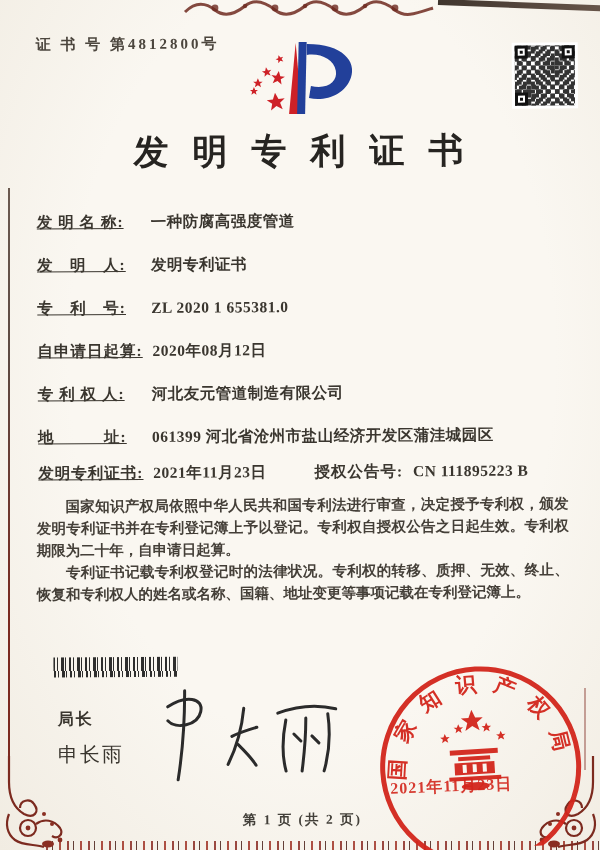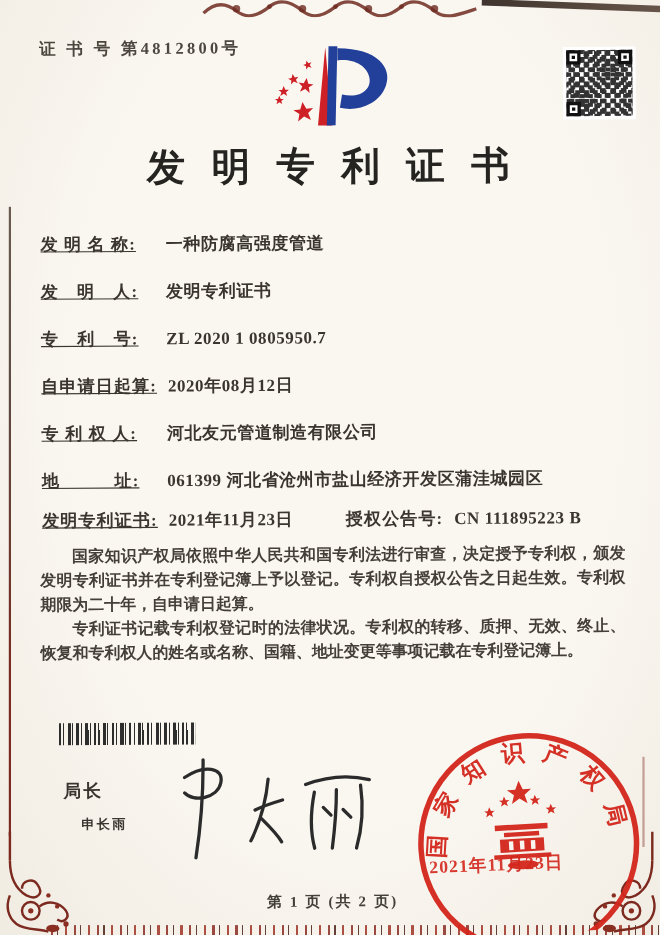--- a/index.html
+++ b/index.html
@@ -30,21 +30,21 @@
   .flabel2{font-weight:bold;letter-spacing:1px;margin-left:44px;}
   
   .legal{top:494px;left:36px;width:532px;font-size:14.5px;line-height:22px;
     color:#443f38;font-weight:bold;text-align:justify;}
   .legal p{margin:0;text-indent:2em;}
   
   .barcode{top:656px;left:52px;width:124px;height:20px;opacity:.92;
     background:repeating-linear-gradient(90deg,#1c1c1c 0 2px,transparent 2px 4px,#1c1c1c 4px 5px,transparent 5px 8px,#1c1c1c 8px 11px,transparent 11px 12px,#1c1c1c 12px 13px,transparent 13px 16px);}
   
   .director-title{top:708px;left:56px;font-size:16px;font-weight:bold;color:#3a362f;letter-spacing:2px;text-align:center;}
-  .director-name{top:740px;left:56px;font-size:12px;font-weight:bold;color:#3a362f;letter-spacing:2px;margin-left:16px;}
+  .director-name{top:740px;left:56px;font-size:20px;font-weight:normal;color:#3a362f;letter-spacing:2px;}
   .sig{top:686px;left:138px;}
   .page-footer{top:811px;left:0;width:100%;text-align:center;font-size:13.5px;font-weight:bold;color:#43403a;letter-spacing:2px;}
   
   .seal{top:664px;left:372px;width:212px;height:186px;transform:rotate(-3deg);opacity:.95;}
   .seal-date{top:776px;left:388px;width:190px;font-size:16px;font-weight:bold;color:#d3261c;
     letter-spacing:1px;transform:rotate(-2deg);opacity:.9;z-index:5;}
   
   .top-right-line{top:-1px;left:438px;width:180px;height:6px;
     background:linear-gradient(90deg,#3f352e,#6b584c);transform:rotate(2.2deg);transform-origin:left center;}
   .left-line{top:188px;left:8px;width:2px;height:572px;
@@ -148,21 +148,21 @@
     <div class="abs frow" style="top:211px;">
       <span class="flabel">发 明 名 称:</span>
       <span class="fvalue">一种防腐高强度管道</span>
     </div>
     <div class="abs frow" style="top:254px;">
       <span class="flabel">发　明　人:</span>
       <span class="fvalue">发明专利证书</span>
     </div>
     <div class="abs frow" style="top:297px;">
       <span class="flabel">专　利　号:</span>
-      <span class="fvalue">ZL 2020 1 0805950.7</span>
+      <span class="fvalue">ZL 2020 1 655381.0</span>
     </div>
     <div class="abs frow" style="top:340px;">
       <span class="flabel">自申请日起算:</span>
       <span class="fvalue">2020年08月12日</span>
     </div>
     <div class="abs frow" style="top:383px;">
       <span class="flabel">专 利 权 人:</span>
       <span class="fvalue">河北友元管道制造有限公司</span>
     </div>
     <div class="abs frow" style="top:426px;">

